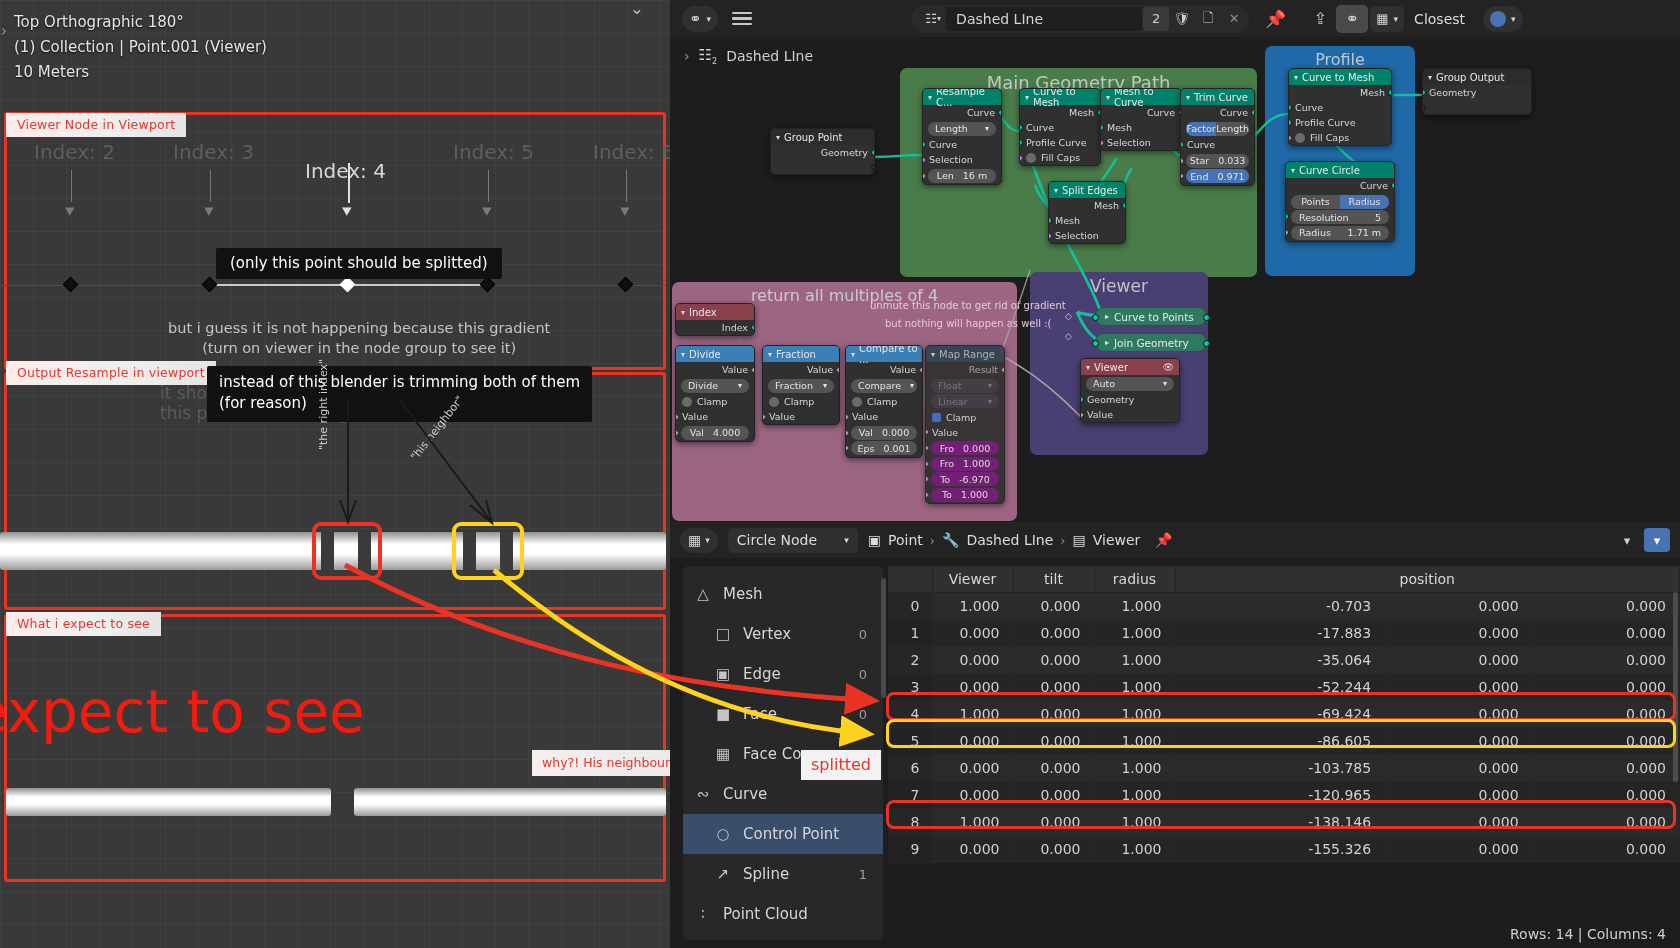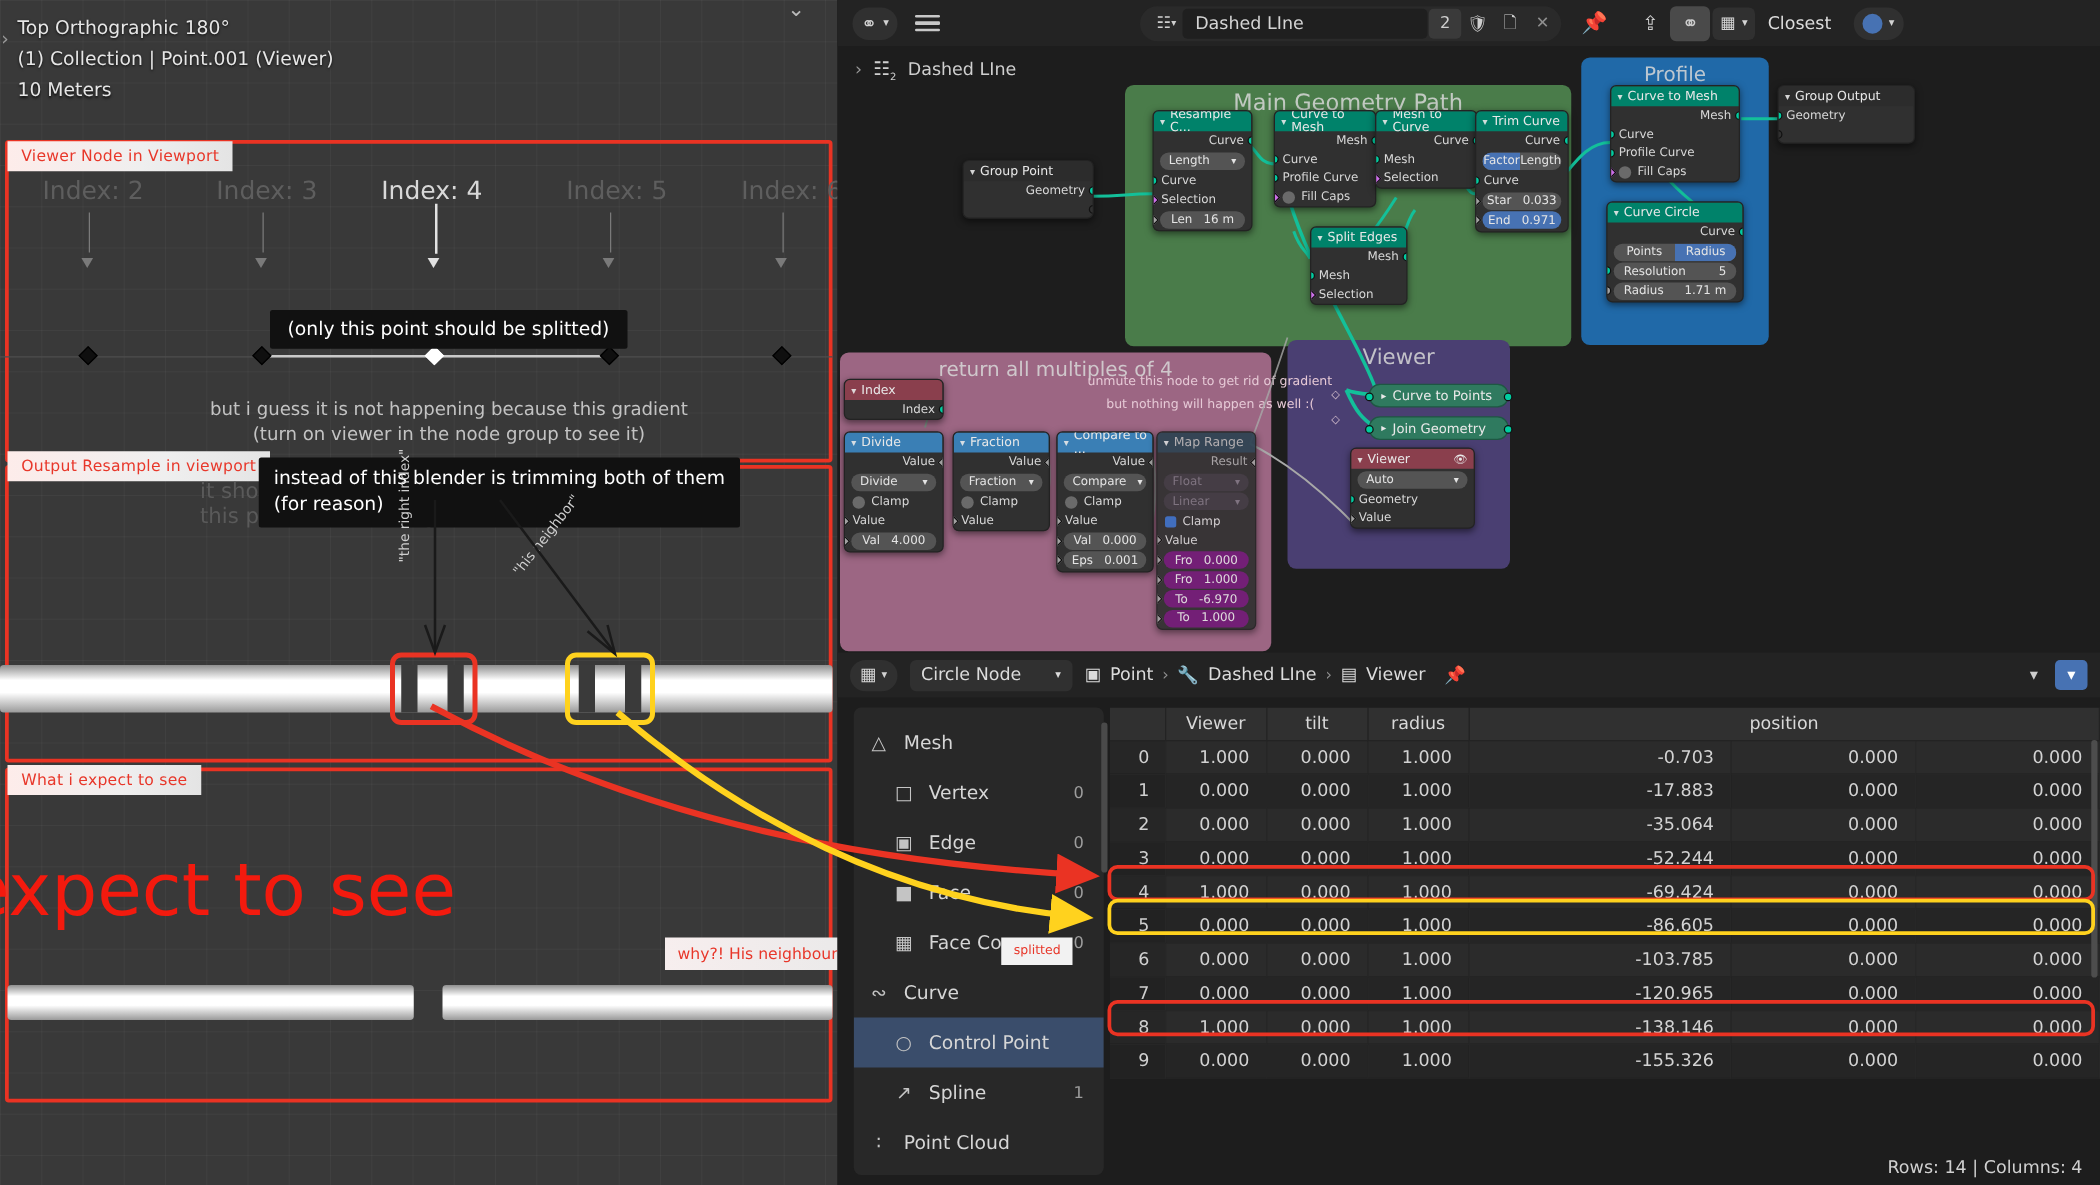--- a/index.html
+++ b/index.html
@@ -47,21 +47,21 @@
     font-family: "DejaVu Sans", "Liberation Sans", sans-serif;
     white-space: nowrap;
     letter-spacing: .2px;
   }
 
   
   .idx-label {
     position: absolute; color: #5e5e5e; font-size: 20px;
     white-space: nowrap;
   }
-  .idx-label.bright { color: #d8d8d8; }
+  .idx-label.bright { color: #d8d8d8; margin-top: 19px; }
   .idx-tick {
     position: absolute; width: 1px; background: #7a7a7a;
   }
   .idx-tick.bright { background: #e2e2e2; width: 2px; }
   .idx-arrow {
     position: absolute; color: #7a7a7a; font-size: 17px; line-height: 1;
   }
   .idx-arrow.bright { color: #e2e2e2; }
 
   .curve-line {
@@ -289,21 +289,21 @@
   }
   .row-hl-yel {
     position:absolute; border:3px solid #ffd21e; border-radius:8px; pointer-events:none;
   }
   .tip-white {
     position:absolute;
     background: linear-gradient(to right, #f7eeee 0%, #e9e9e9 55%, #dedede 100%);
     color:#e8372a; font-size:12.5px; padding:5px 10px 6px 10px; white-space:nowrap;
   }
   .tip-white2 {
-    position:absolute; background:#f2f2f2; color:#e8372a; font-size:10px;
+    position:absolute; background:#f2f2f2; color:#e8372a; font-size:16px;
     padding:5px 10px 6px 10px; white-space:nowrap;
   }
   svg.ann { position:absolute; left:0; top:0; width:1680px; height:948px; pointer-events:none; z-index:60; }
 </style>
 </head>
 <body>
 
 <div class="app">
 
   <div class="viewport">

